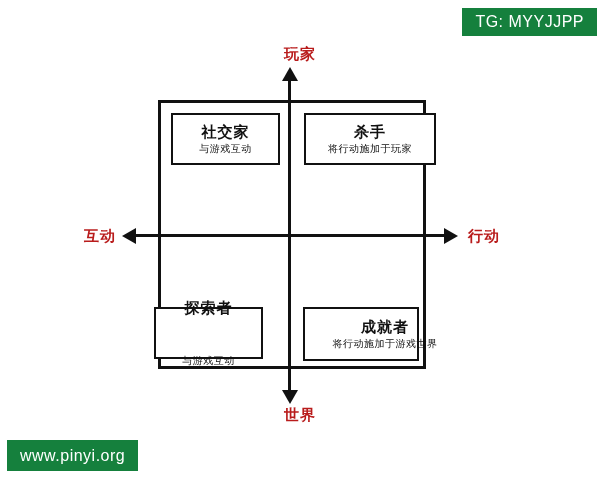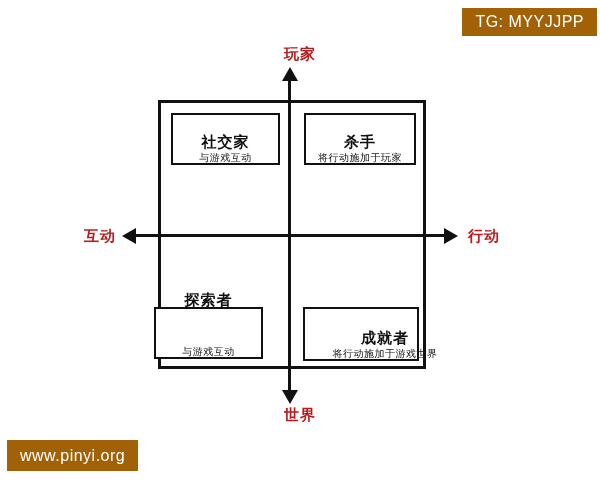--- a/index.html
+++ b/index.html
@@ -13,21 +13,21 @@
     width: 600px;
     height: 480px;
     background: #ffffff;
     overflow: hidden;
     color: #111111;
   }
 
   
   .badge {
     position: absolute;
-    background: #a16207;
+    background: #15803d;
     color: #ffffff;
     font-size: 16px;
     line-height: 28px;
     padding: 0 13px;
     letter-spacing: 0.5px;
     white-space: nowrap;
   }
   .badge-tg   { top: 8px;   right: 3px;  height: 28px; }
   .badge-site { top: 440px; left: 7px;   height: 31px; line-height: 31px; }
 
@@ -97,25 +97,25 @@
 
   
   .card {
     position: absolute;
     border: 2px solid #111111;
     background: #ffffff;
     box-sizing: border-box;
     display: flex;
     flex-direction: column;
     align-items: center;
-    justify-content: flex-end;
+    justify-content: center;
     gap: 2px;
   }
   .card-socializer { left: 171px; top: 113px; width: 109px; height: 52px; }
-  .card-killer     { left: 304px; top: 113px; width: 112px; height: 52px; }
+  .card-killer     { left: 304px; top: 113px; width: 132px; height: 52px; }
   .card-explorer   { left: 154px; top: 307px; width: 109px; height: 52px; gap: 38px; }
   .card-achiever   { left: 303px; top: 307px; width: 116px; height: 54px; padding-left: 48px; }
 
   .card-title {
     font-size: 15px;
     font-weight: bold;
     letter-spacing: 1px;
     line-height: 1.1;
     color: #111111;
   }

